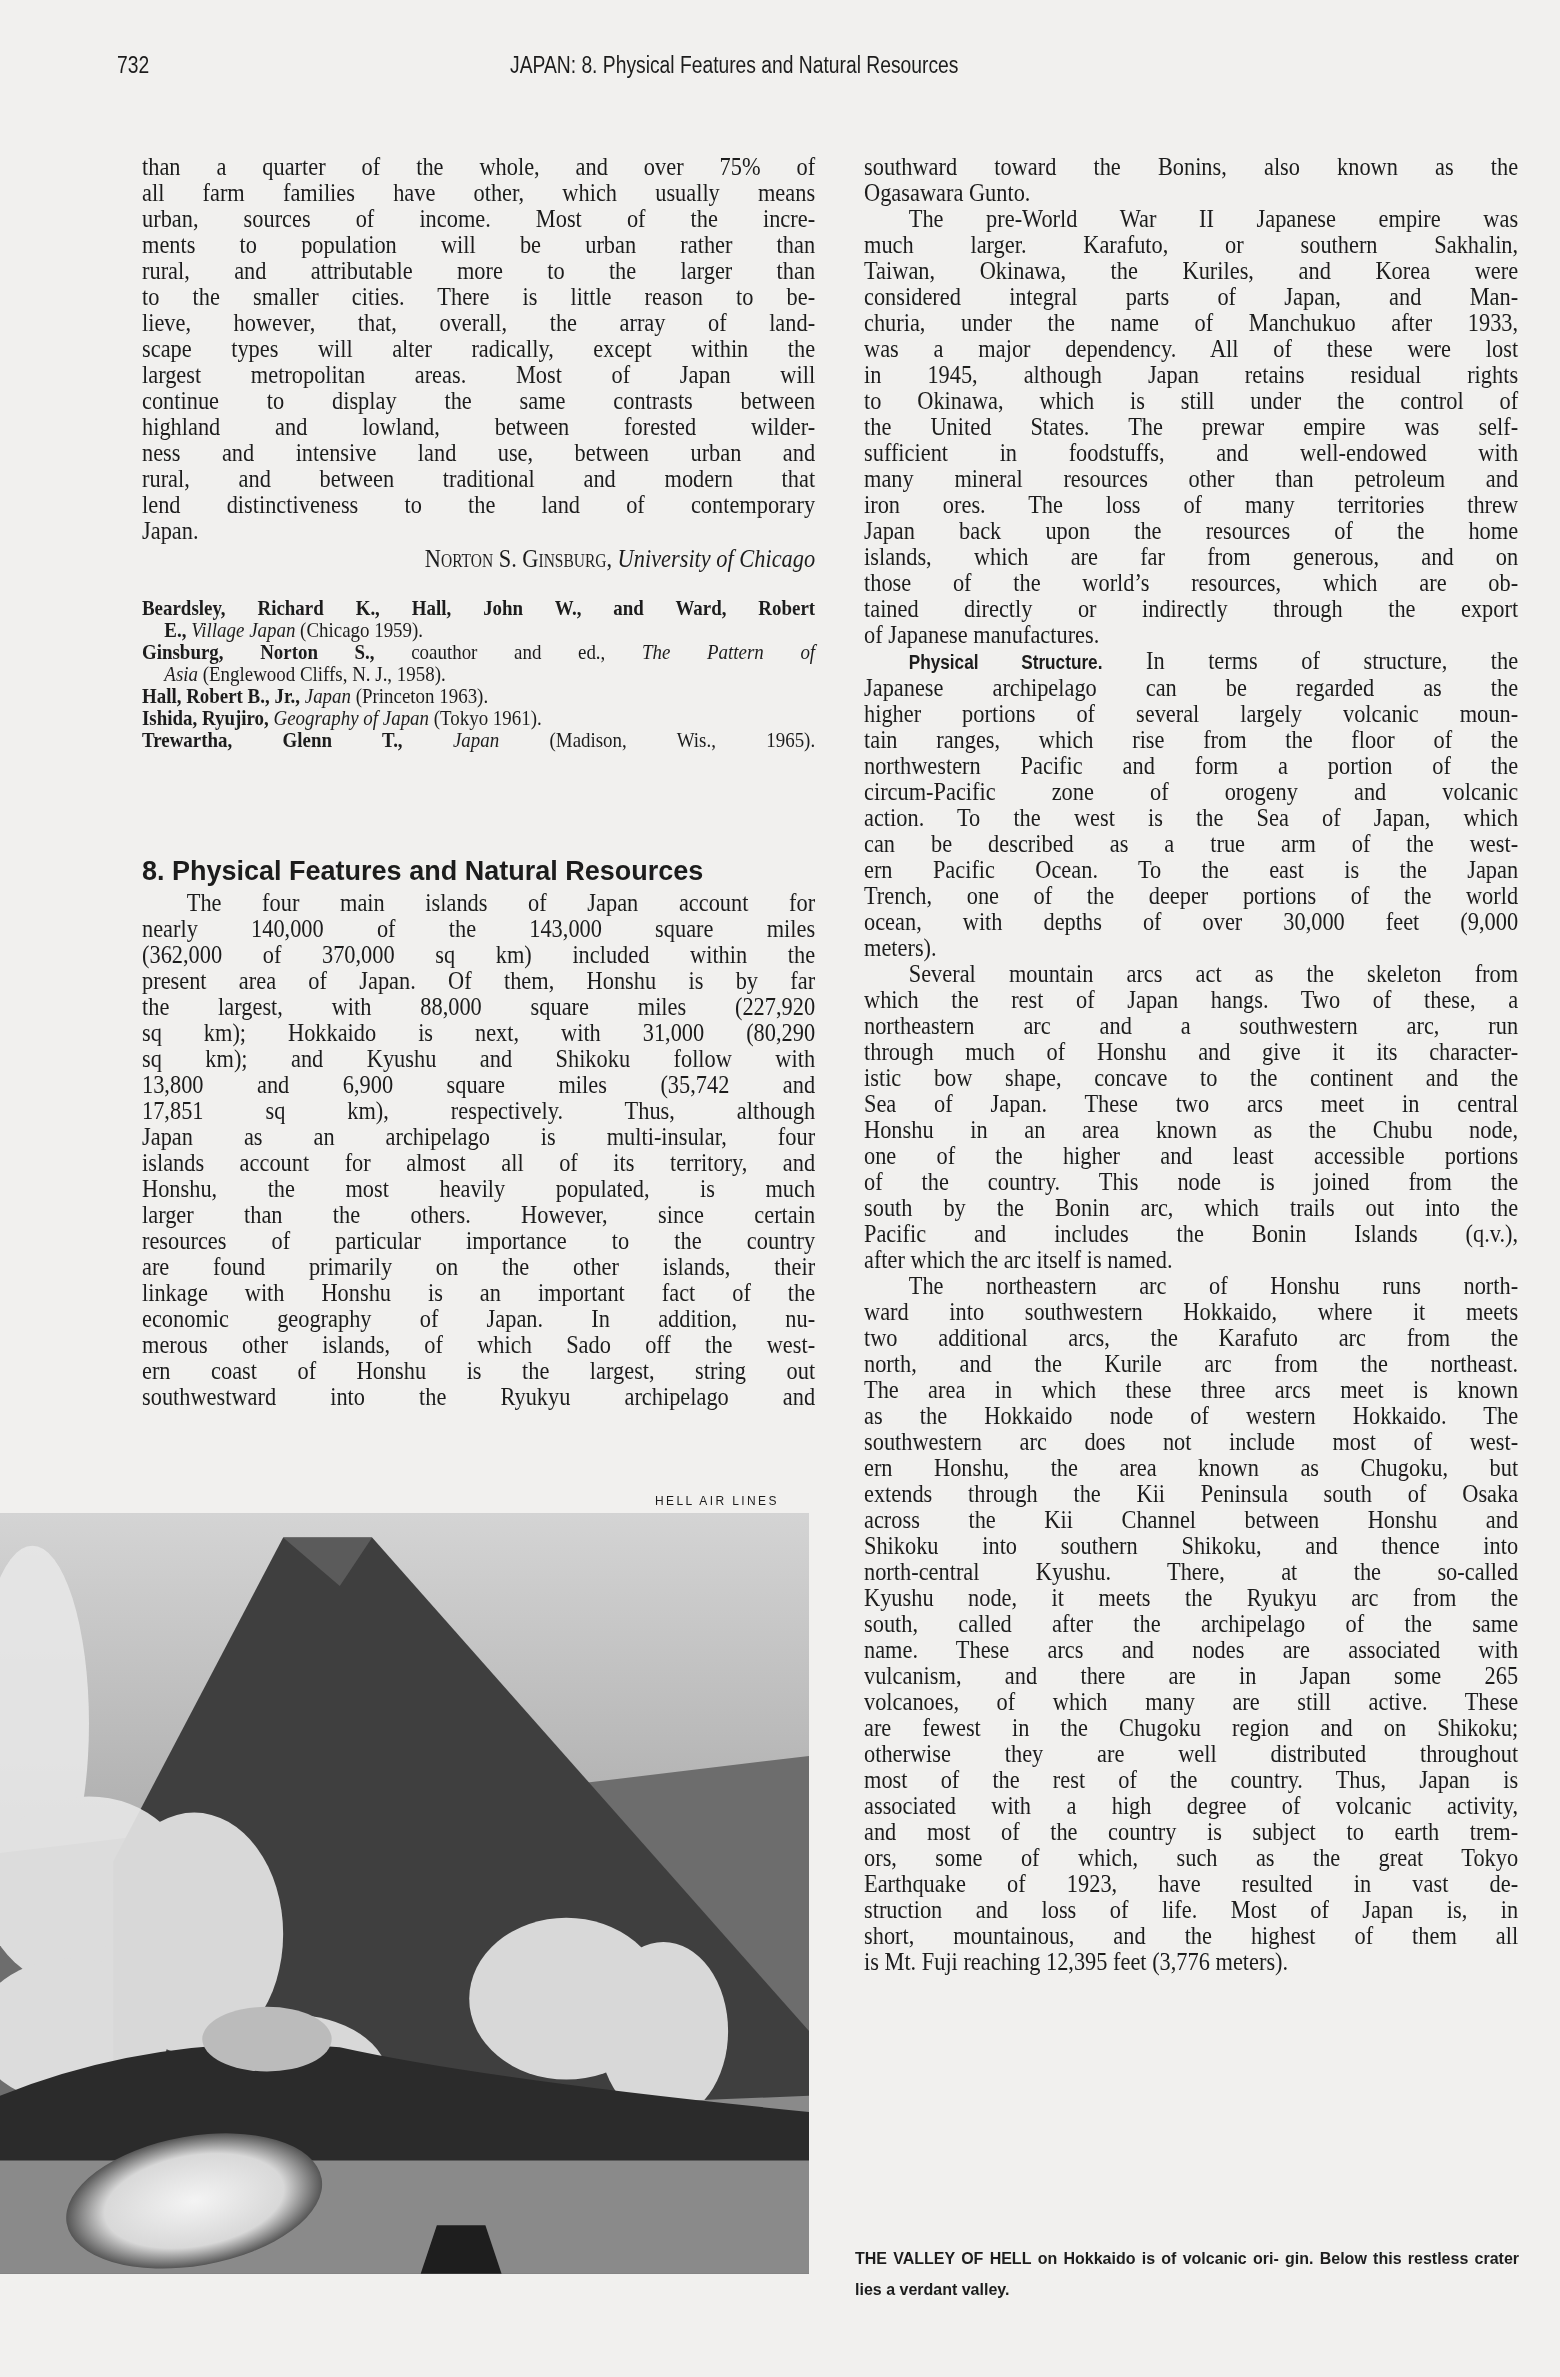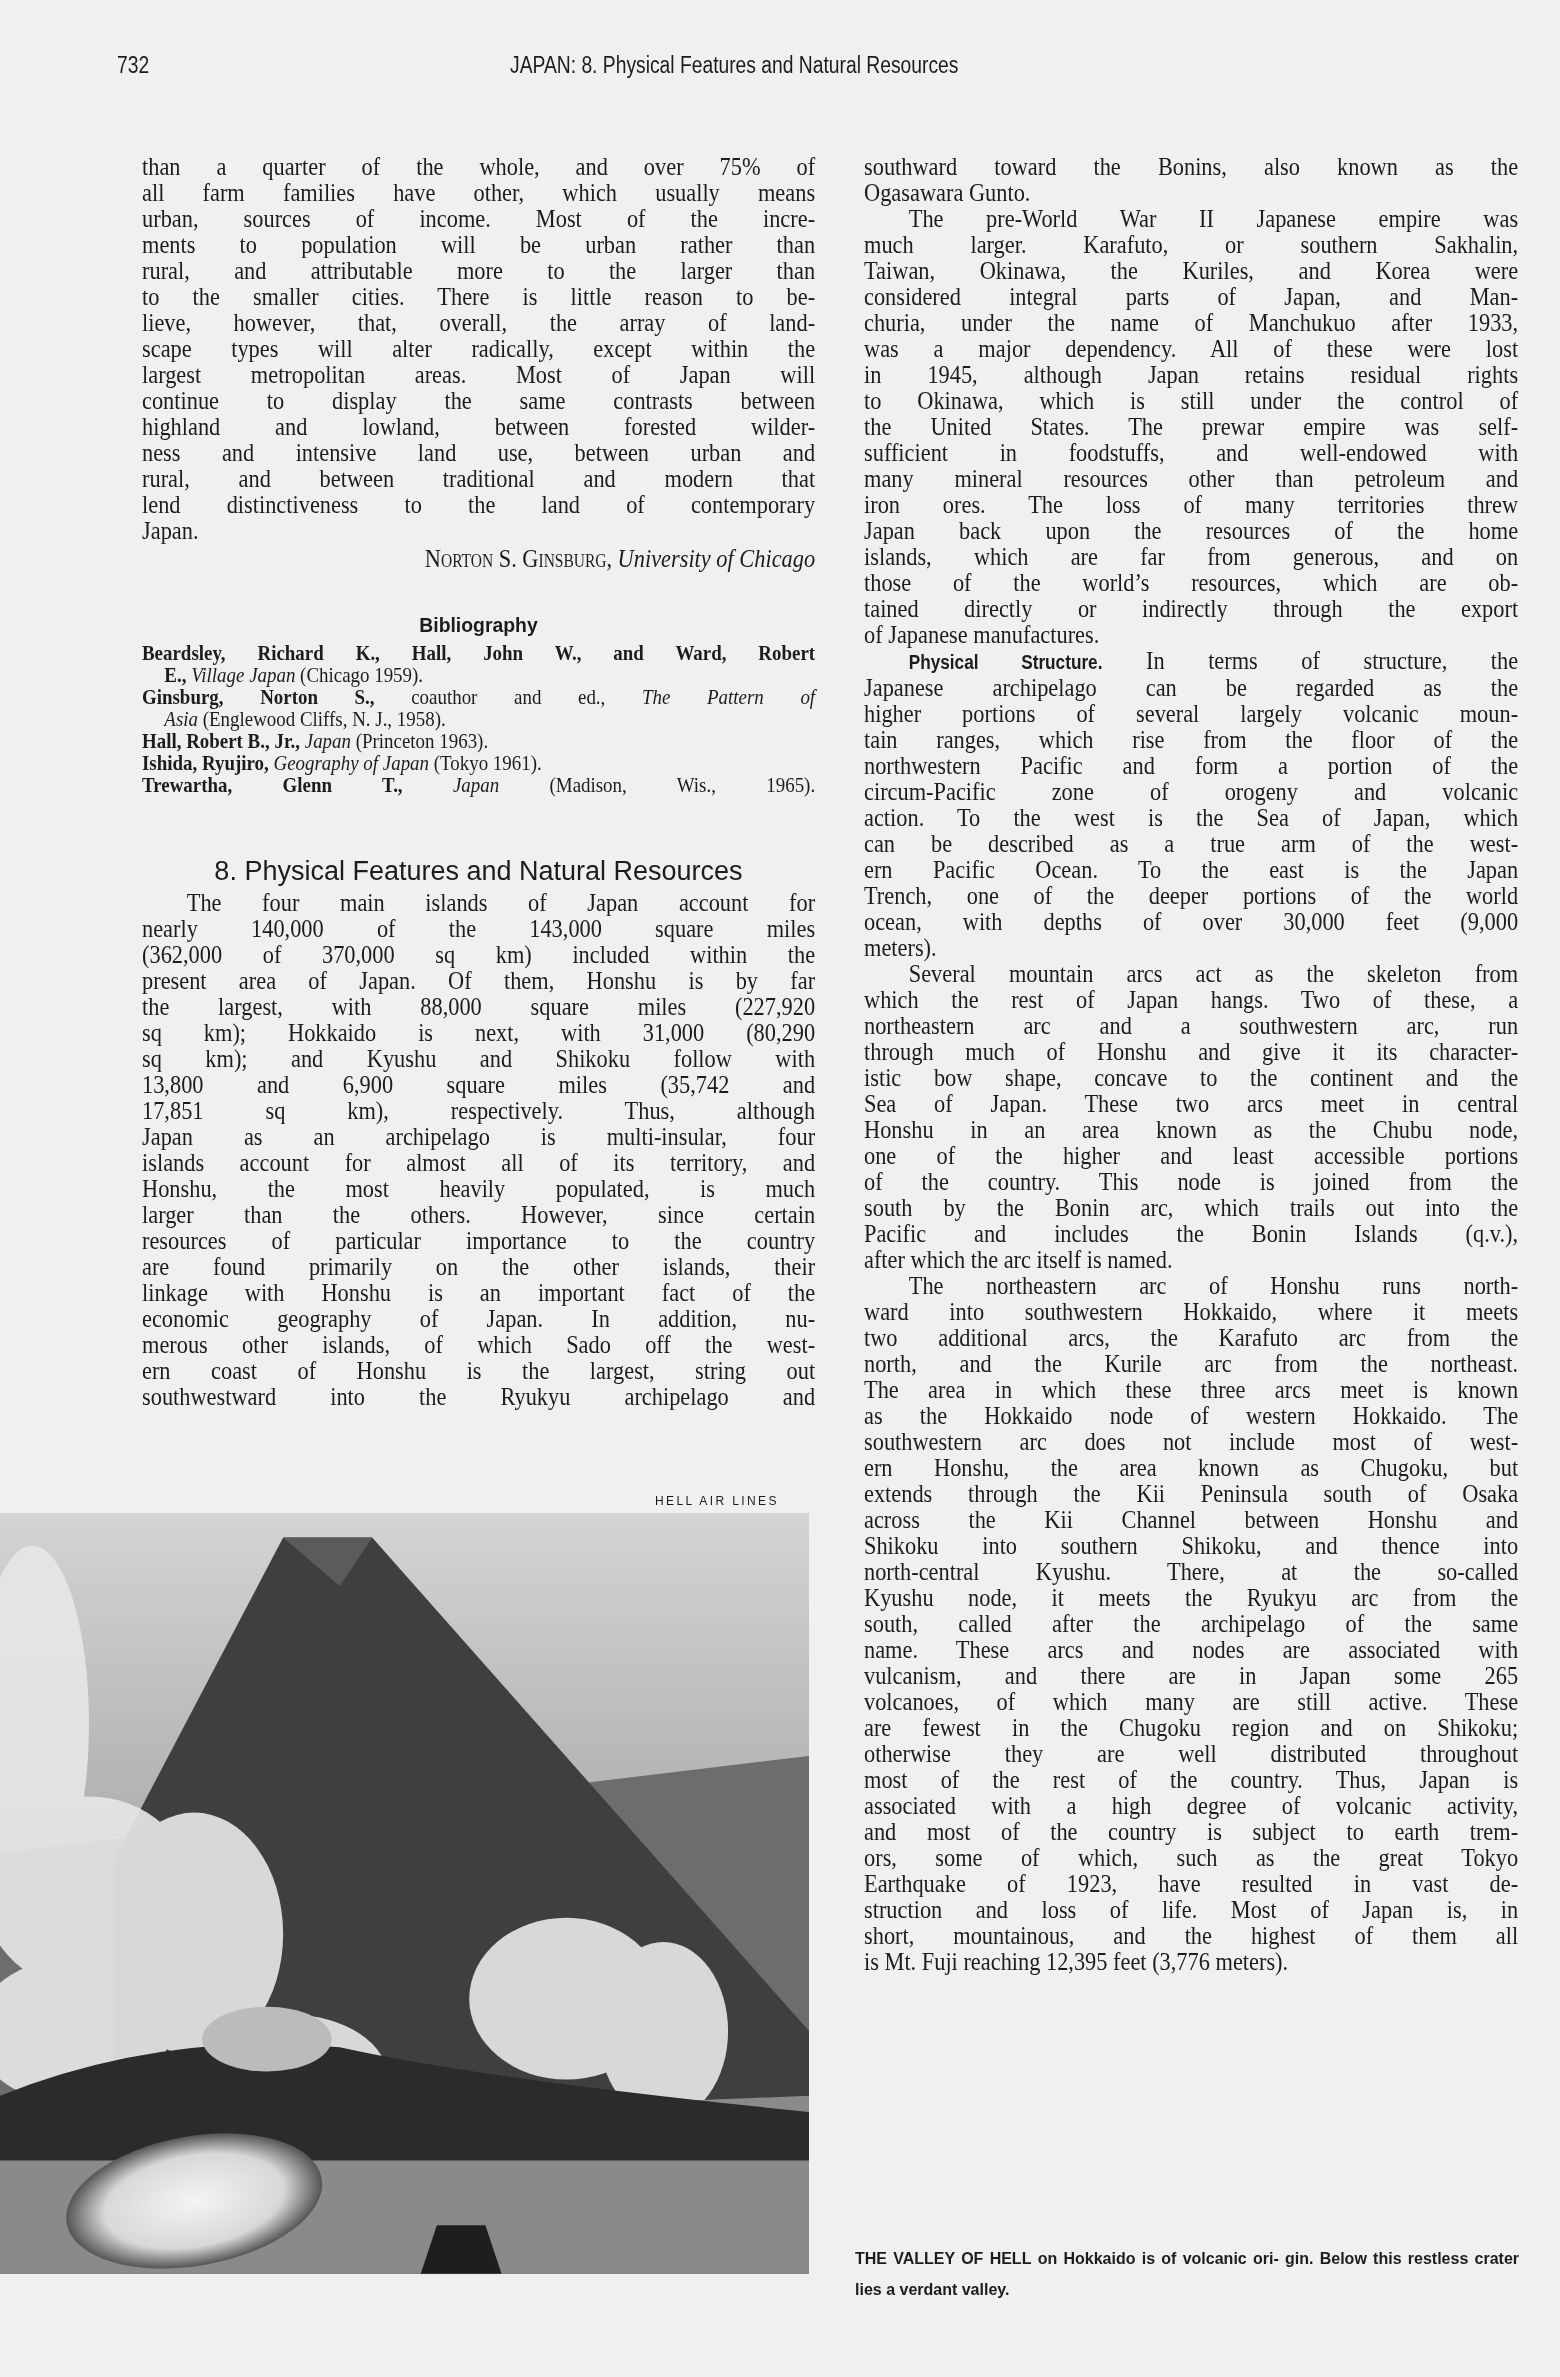--- a/index.html
+++ b/index.html
@@ -21,21 +21,21 @@
   .indent { text-indent: 52px; }
   .line { display: block; text-align-last: justify; white-space: nowrap; }
   .line.last { text-align-last: left; }
 
   .signature { text-align: right; margin-top: 1.6px !important; }
   .sc { font-variant: small-caps; }
   .bib-heading { text-align: center; font-family: "Liberation Sans", sans-serif; font-weight: bold; font-size: 19.4px; margin: 14.6px 0 4.9px 0 !important; }
   .bib-item { font-size: 22px; line-height: 22px; }
   .bib-item .cont { padding-left: 26px; }
   .bib-item .author { font-weight: bold; }
-  .section-heading { font-family: "Liberation Sans", sans-serif; font-weight: normal; font-size: 27px; line-height: 32px; margin: 14.6px 0 3.2px 0 !important; text-align: center; }
+  .section-heading { font-family: "Liberation Sans", sans-serif; font-weight: bold; font-size: 27px; line-height: 32px; margin: 14.6px 0 3.2px 0 !important; text-align: left; }
   .run-in { font-family: "Liberation Sans", sans-serif; font-weight: bold; font-size: 20px; }
 
   .photo-credit { position: absolute; left: 655px; top: 1494px; font-family: "Liberation Sans", sans-serif; font-size: 12px; letter-spacing: 2.4px; }
   .photo {
     position: absolute; left: 0; top: 1513px; width: 809px; height: 761px; overflow: hidden;
     background: linear-gradient(180deg, #cfcfcf 0%, #9a9a9a 25%, #6b6b6b 55%, #5a5a5a 70%, #8f8f8f 85%, #b5b5b5 100%);
   }
   .photo svg { position: absolute; left: 0; top: 0; }
 
   .caption { position: absolute; left: 855px; top: 2243px; width: 664px; font-family: "Liberation Sans", sans-serif; font-size: 16px; line-height: 31px; text-align: justify; }
@@ -69,21 +69,20 @@
       <span class="line">lend distinctiveness to the land of contemporary</span>
       <span class="line last">Japan.</span>
     </p>
     <p class="signature">
       <span class="sc">Norton S. Ginsburg,</span>
       <i>University of Chicago</i>
     </p>
   </div>
 
   <div style="position:absolute; top:443px; left:0; width:673px;">
-    <p class="bib-heading">Bibliography</p>
     <div class="cond">
       <p class="bib-item">
         <span class="line"><span class="author">Beardsley, Richard K., Hall, John W., and Ward, Robert</span></span>
         <span class="cont"><span class="author">E.,</span> <i>Village Japan</i> <span>(Chicago 1959).</span></span>
       </p>
       <p class="bib-item">
         <span class="line"><span class="author">Ginsburg, Norton S.,</span> <span>coauthor and ed.,</span> <i>The Pattern of</i></span>
         <span class="cont"><i>Asia</i> <span>(Englewood Cliffs, N. J., 1958).</span></span>
       </p>
       <p class="bib-item">

